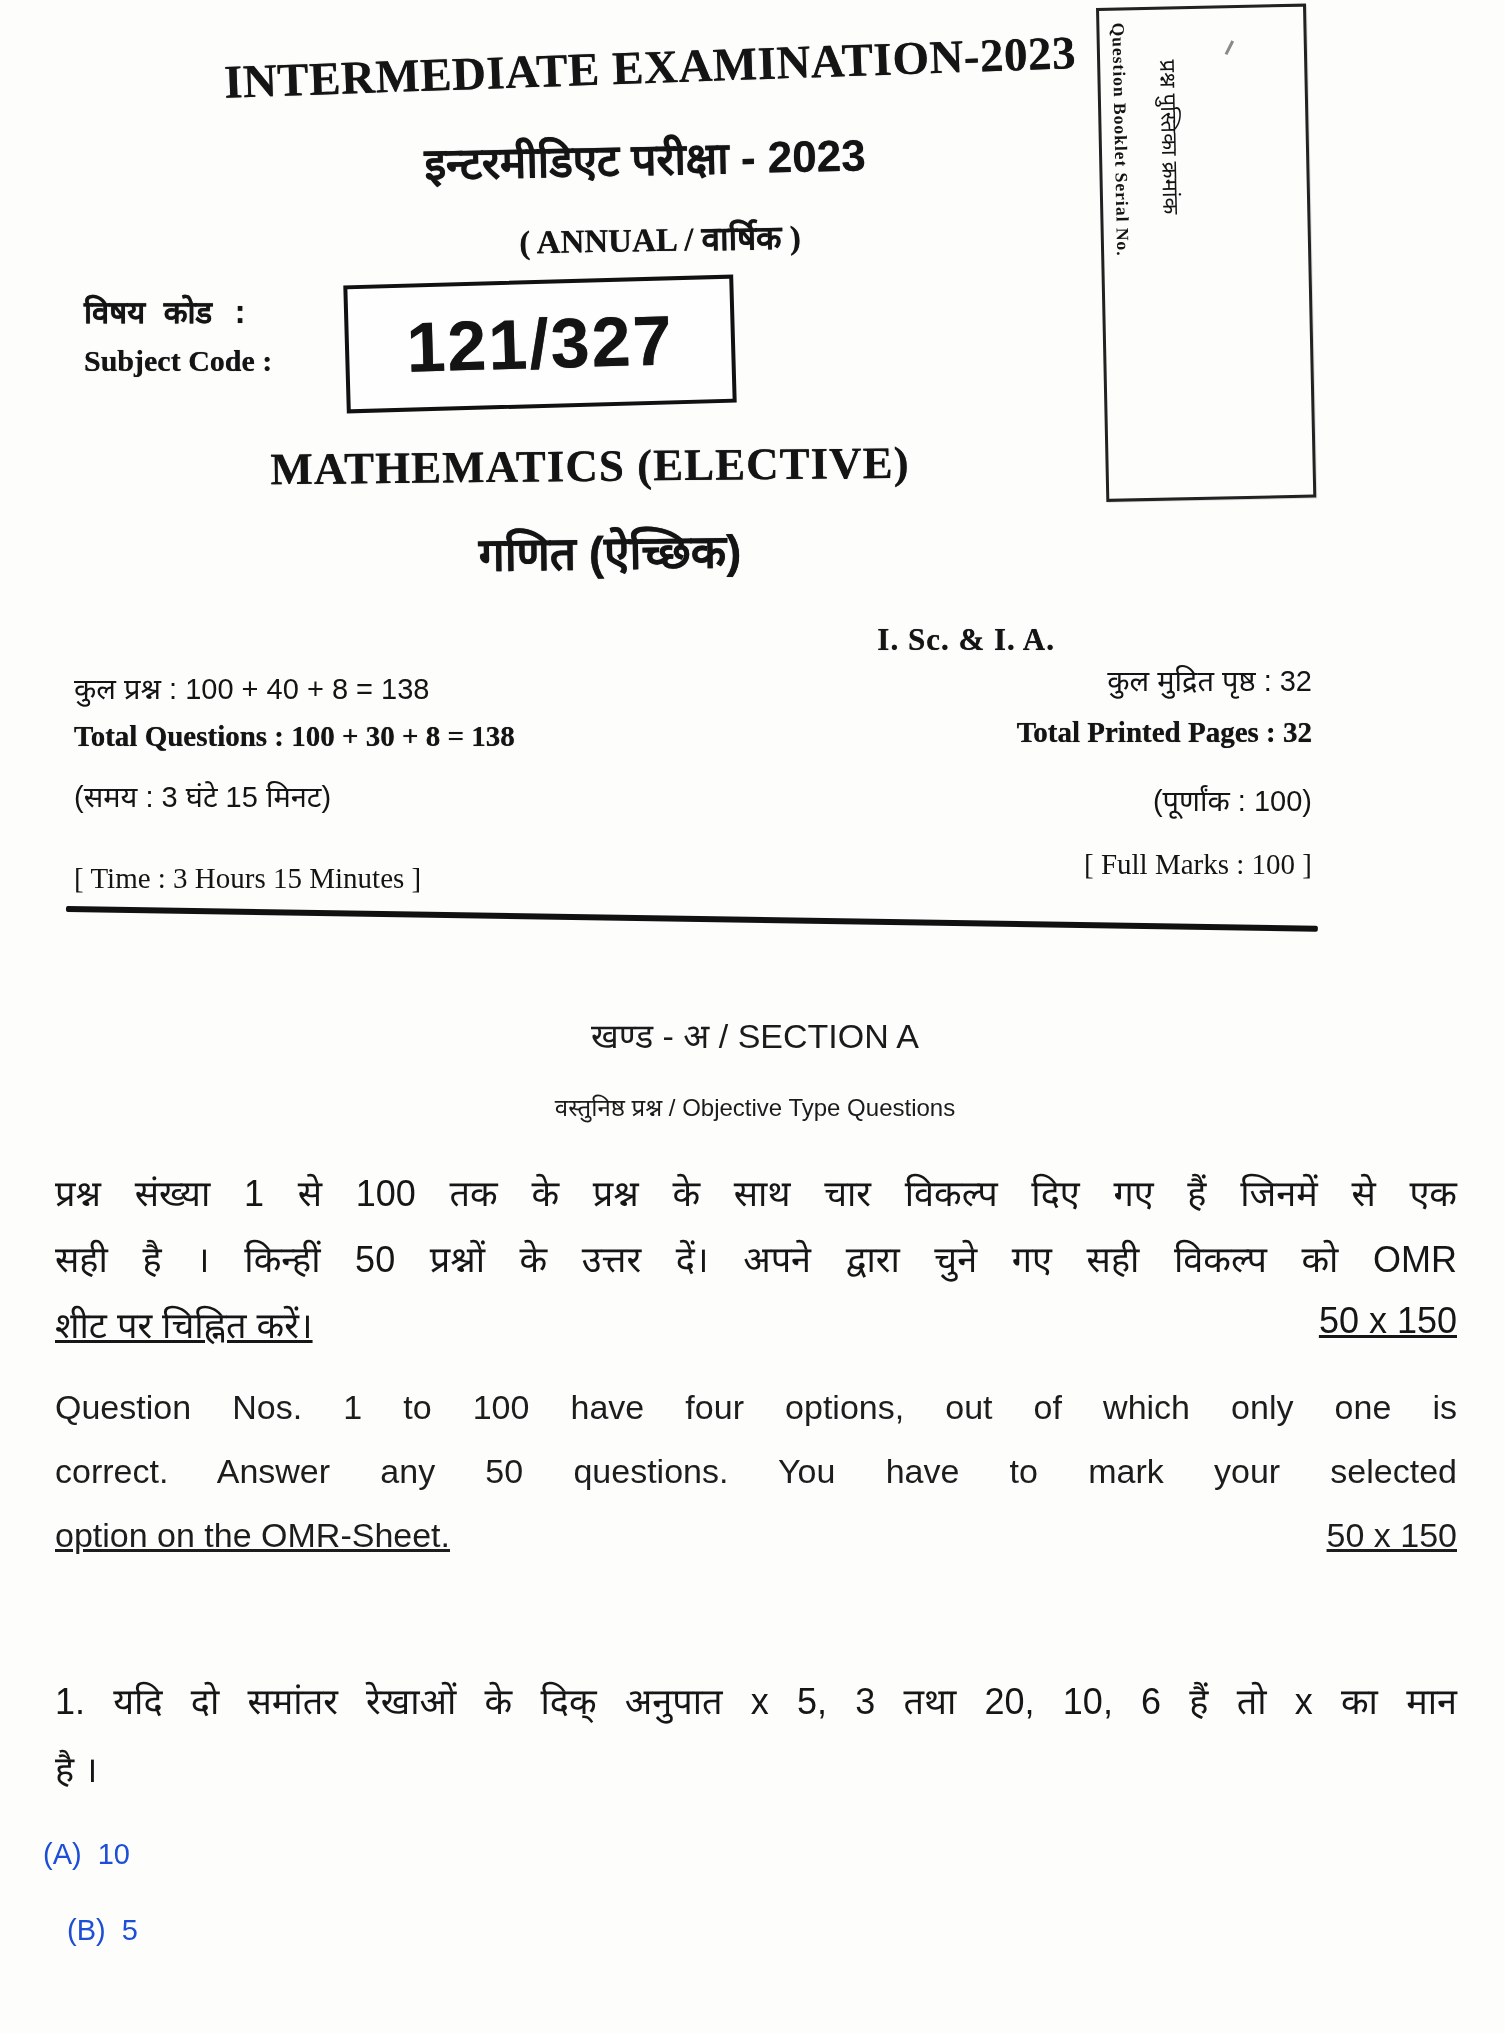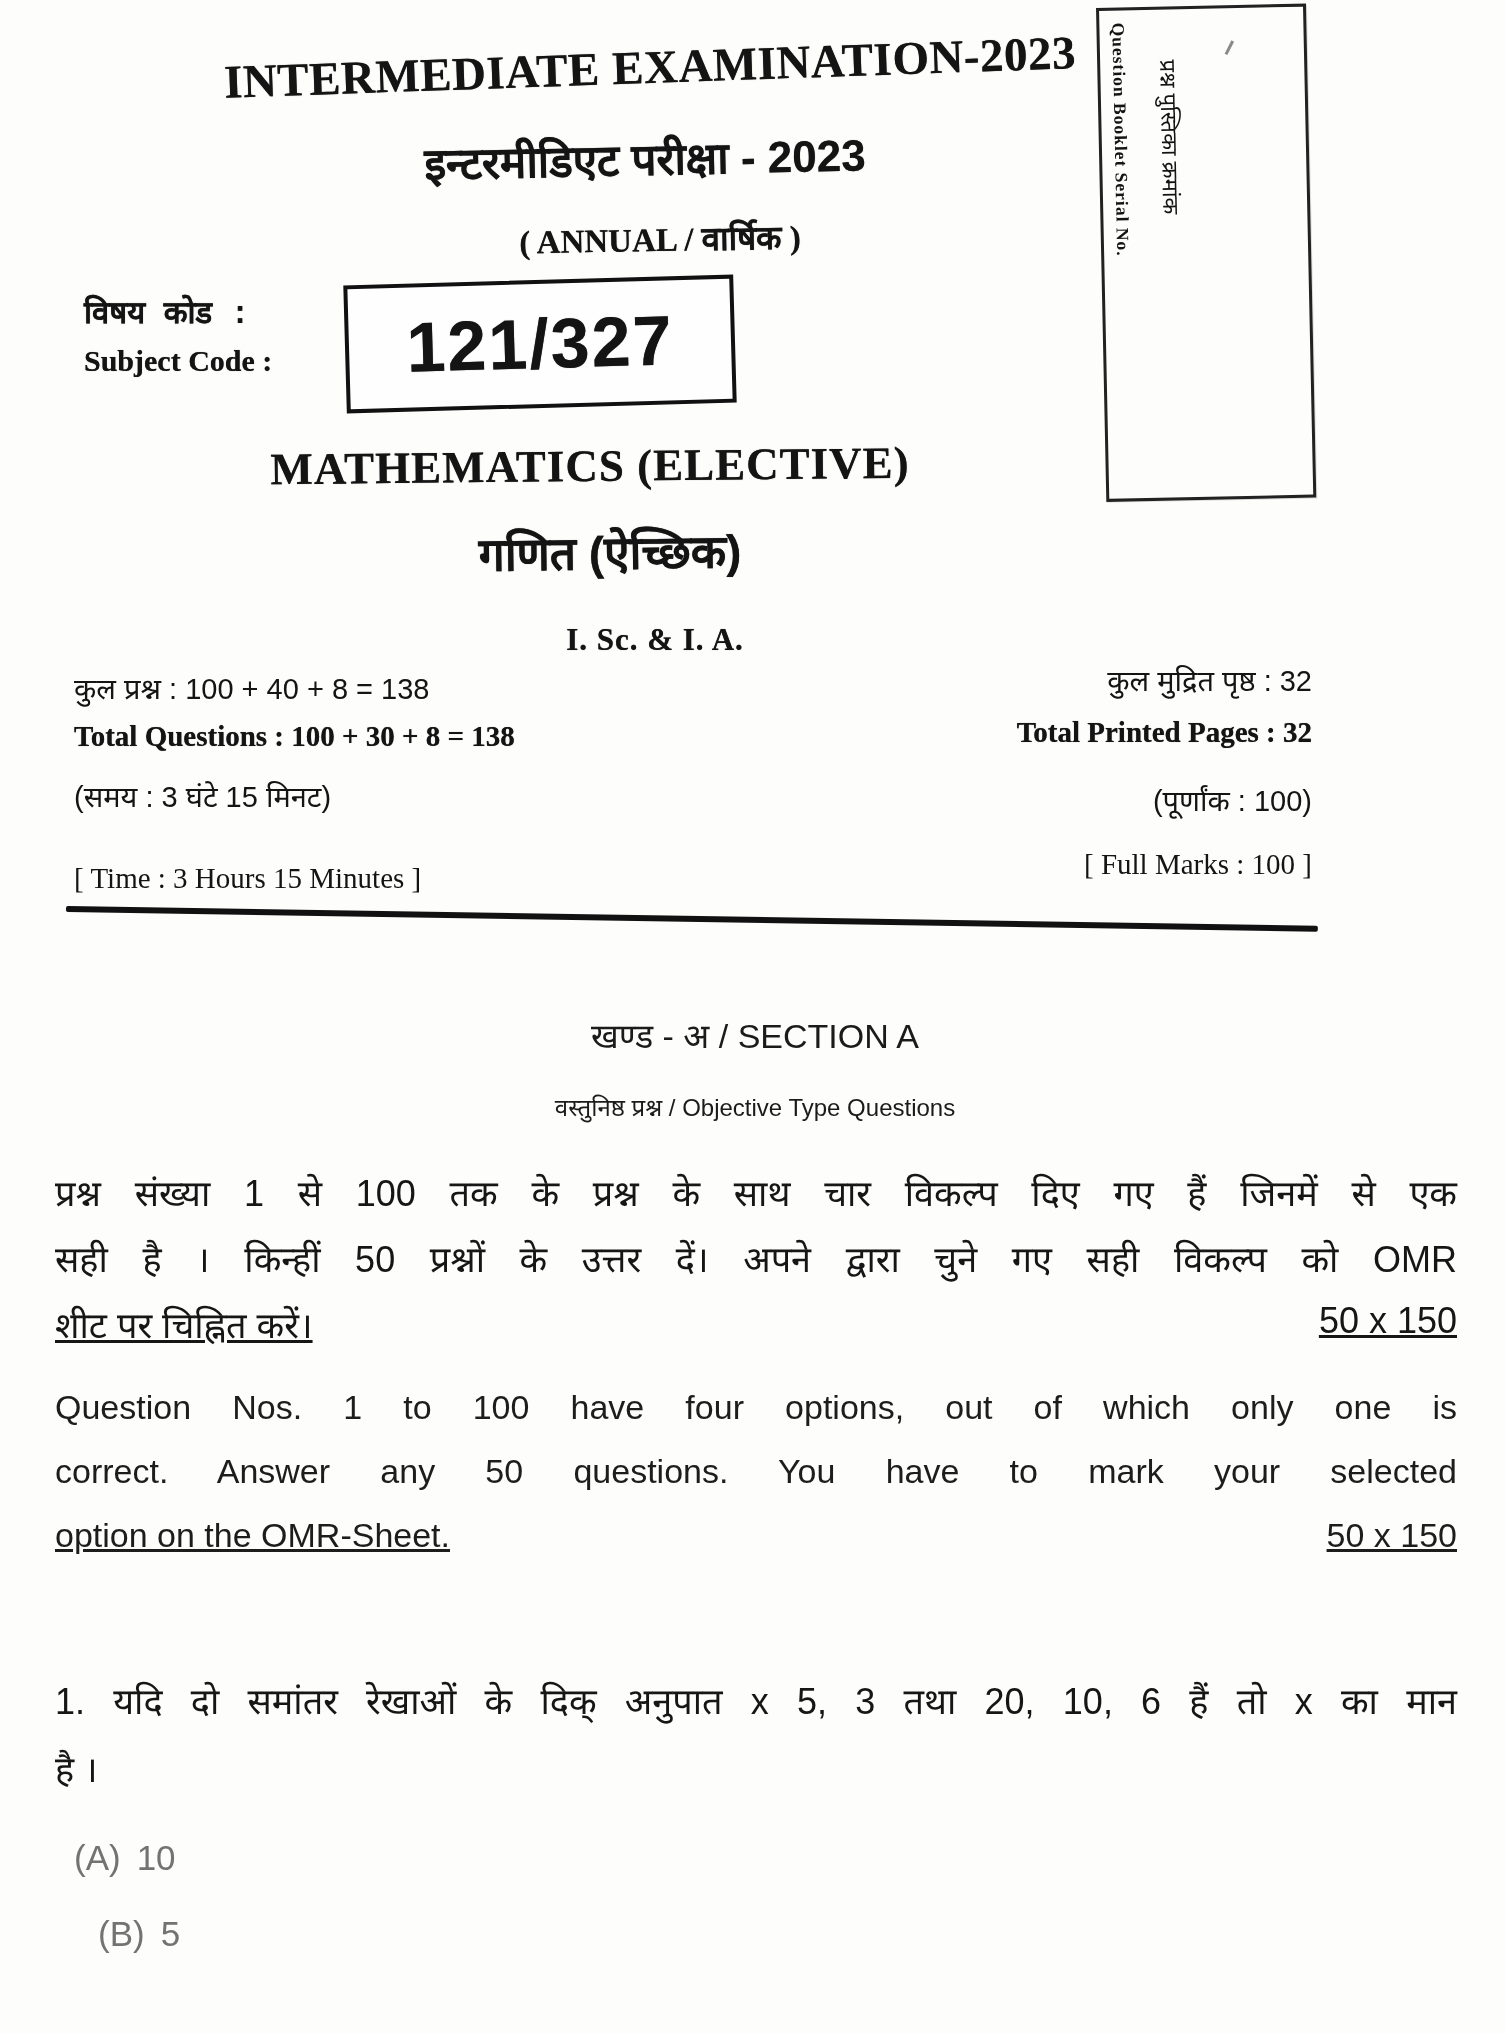--- a/index.html
+++ b/index.html
@@ -25,21 +25,21 @@
   .code-label-en{left:84px;top:344px;font-size:30px;}
   .code-box{
     left:345px;top:280px;width:382px;height:120px;border:4px solid #111;
     transform:rotate(-1.6deg);display:flex;align-items:center;justify-content:center;
     background:#fefefe;
   }
   .code-value{font-size:70px;font-weight:bold;letter-spacing:2px;font-family:"Liberation Sans","DejaVu Sans",sans-serif;}
 
   .subject-en{left:140px;top:440px;width:900px;font-size:45px;letter-spacing:1px;transform:rotate(-.6deg);}
   .subject-hi{left:210px;top:520px;width:800px;font-size:46px;transform:rotate(-.8deg);}
-  .stream{left:255px;top:622px;width:800px;font-size:31px;letter-spacing:1px;}
+  .stream{left:255px;top:622px;width:800px;font-size:31px;letter-spacing:1px;text-align:right;}
 
   
   .serial-box{
     left:1096px;top:8px;width:204px;height:488px;border:3px solid #222;
     transform:rotate(-1.2deg);transform-origin:top left;background:#fdfdfc;
     box-shadow:1px 1px 0 rgba(0,0,0,.12);
   }
   .vtext{writing-mode:vertical-rl;white-space:nowrap;}
   .serial-en{left:8px;top:12px;font-size:17.5px;letter-spacing:1px;}
   .serial-hi{left:52px;top:50px;font-size:22px;}
@@ -64,21 +64,21 @@
   
   .para-line{left:55px;width:1402px;font-size:36px;color:#161616;white-space:nowrap;}
   .just{white-space:normal;text-align:justify;text-align-last:justify;word-spacing:6px;}
   .hi1{top:1168px;} .hi2{top:1234px;} .hi3{top:1300px;}
   .en-line{font-size:34px;color:#1d1d1d;}
   .en1{top:1388px;} .en2{top:1452px;} .en3{top:1516px;}
   .line-flex{display:flex;justify-content:space-between;white-space:nowrap;text-decoration:underline;}
 
   
   .q1a{top:1676px;} .q1b{top:1744px;}
-  .opt{left:74px;font-size:35px;color:#737373;}
+  .opt{left:43px;font-size:29px;color:#1d4ed8;}
   .optA{top:1838px;} .optB{top:1914px;margin-left:24px;}
   .opt .lbl{margin-right:16px;}
 </style>
 </head>
 <body>
 
 <div class="page">
 
   <div class="abs center serif b ink title-en">INTERMEDIATE EXAMINATION-2023</div>
   <div class="abs center sans b ink title-hi">इन्टरमीडिएट परीक्षा - 2023</div>

